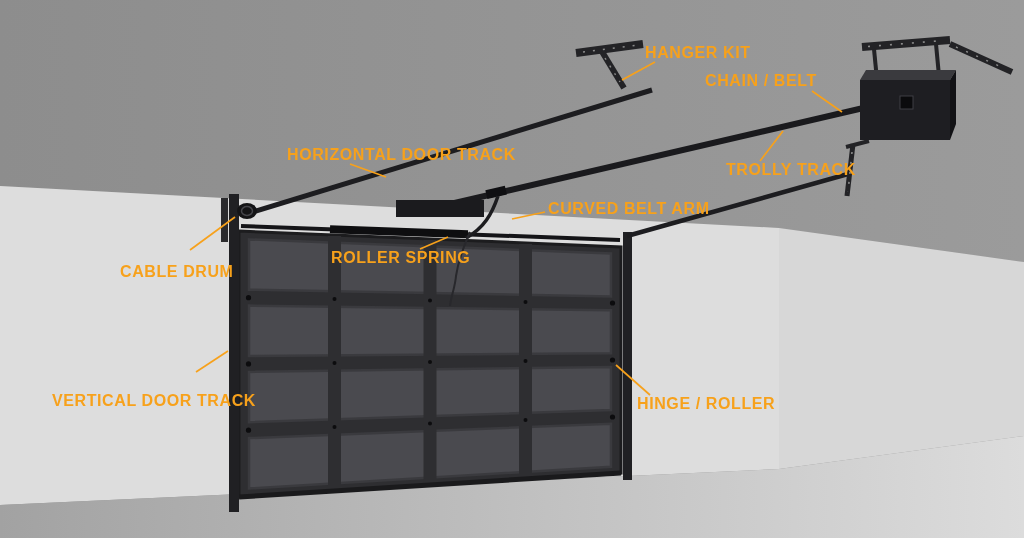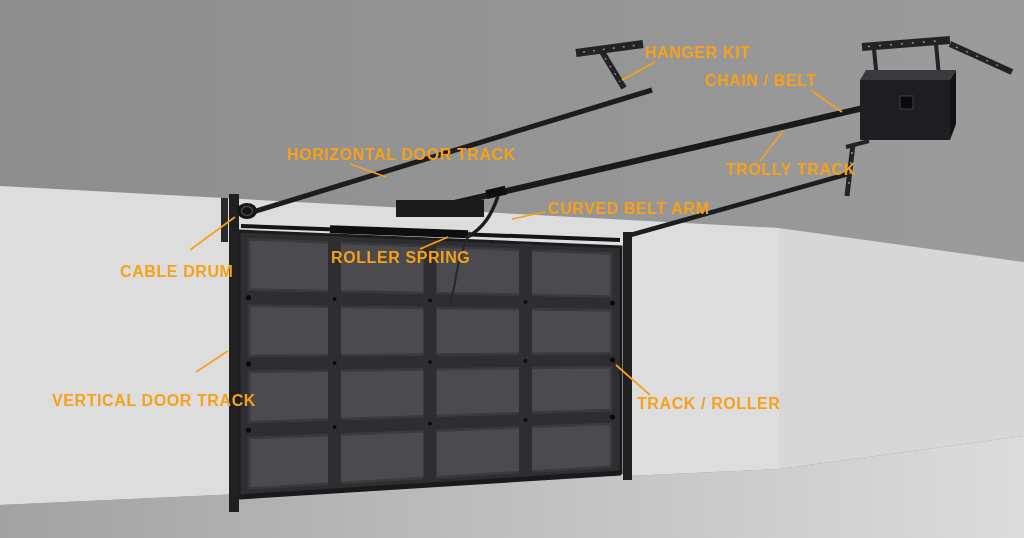--- a/index.html
+++ b/index.html
@@ -136,15 +136,15 @@
   </svg>
 
   <div class="label" style="left:645px;top:46px;">HANGER KIT</div>
   <div class="label" style="left:705px;top:74px;">CHAIN / BELT</div>
   <div class="label" style="left:259px;top:148px;margin-left:28px;">HORIZONTAL DOOR TRACK</div>
   <div class="label" style="left:726px;top:163px;">TROLLY TRACK</div>
   <div class="label" style="left:548px;top:202px;">CURVED BELT ARM</div>
   <div class="label" style="left:120px;top:233px;margin-top:32px;">CABLE DRUM</div>
   <div class="label" style="left:331px;top:251px;">ROLLER SPRING</div>
   <div class="label" style="left:52px;top:374px;margin-top:20px;">VERTICAL DOOR TRACK</div>
-  <div class="label" style="left:637px;top:397px;">TRACK / ROLLER</div>
+  <div class="label" style="left:637px;top:397px;">HINGE / ROLLER</div>
 
 </div>
 
 </body></html>

